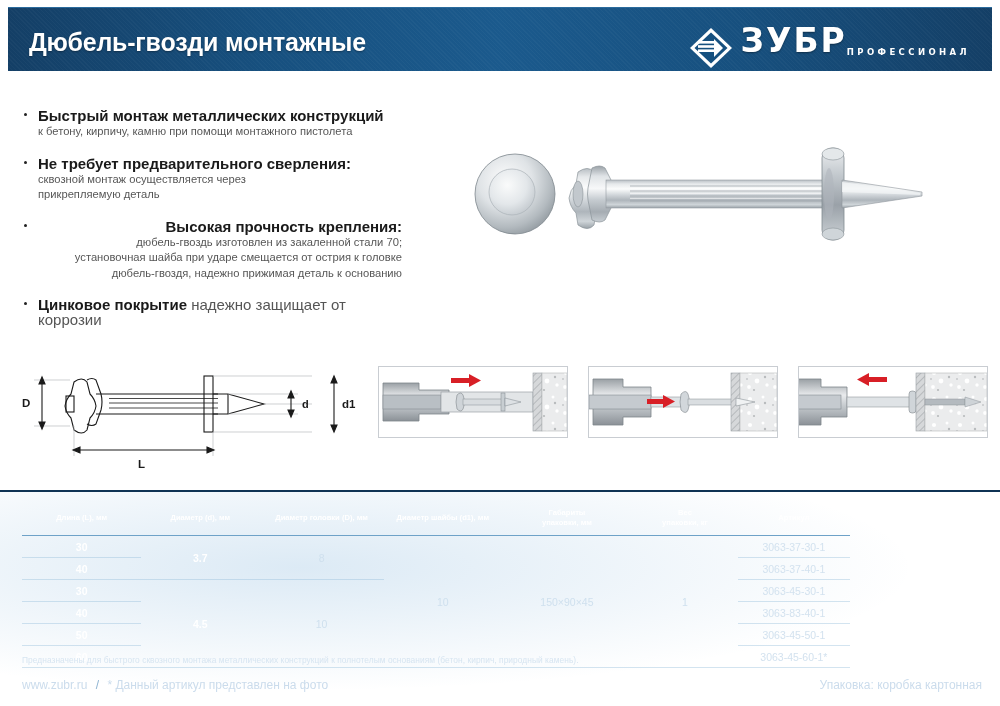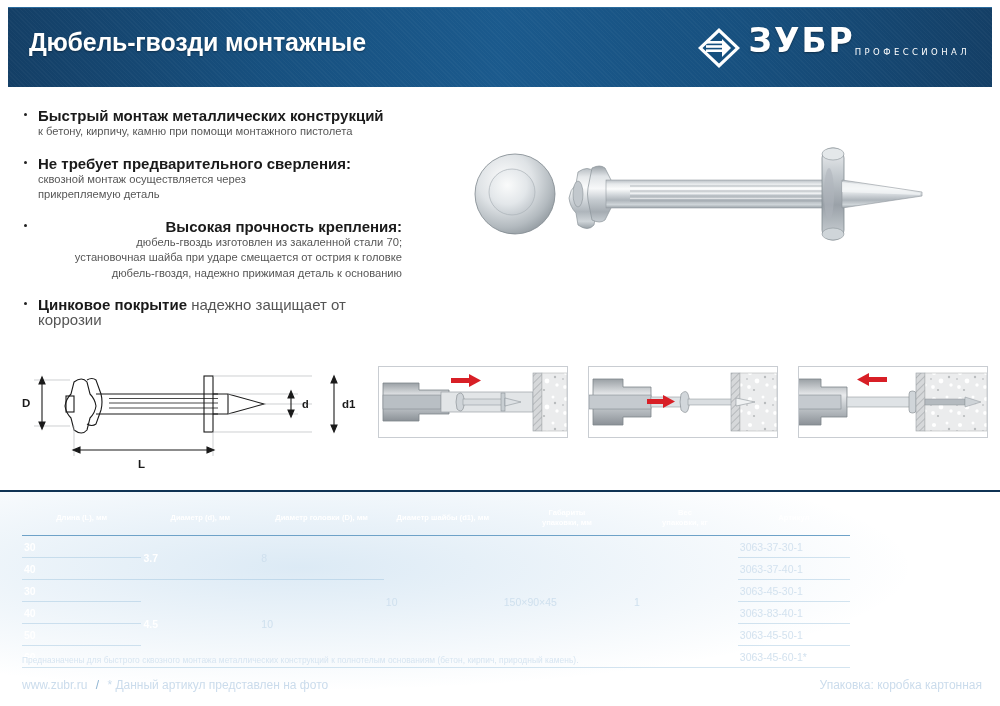--- a/index.html
+++ b/index.html
@@ -8,21 +8,21 @@
     width:1000px;height:706px;
     background:#ffffff;
     font-family:"Liberation Sans","DejaVu Sans",sans-serif;
     overflow:hidden;
     position:relative;
   }
   .page{position:relative;width:1000px;height:706px;background:#fff;overflow:hidden;}
 
   
   .header{
-    position:absolute;left:8px;top:7px;width:984px;height:80px;
+    position:absolute;left:8px;top:7px;width:984px;height:64px;
     background:
       repeating-linear-gradient(45deg, rgba(255,255,255,.028) 0 1px, rgba(0,0,0,0) 1px 3px),
       linear-gradient(90deg,#143f66 0%,#17507f 26%,#1b5a8d 50%,#17507f 74%,#143f66 100%);
     border-top:1px solid #2a6b9d;
     box-sizing:border-box;
   }
   .header-title{
     position:absolute;left:21px;top:20px;
     color:#ffffff;font-size:25px;font-weight:bold;letter-spacing:-0.2px;
     text-shadow:0 1px 2px rgba(0,0,0,.35);
@@ -32,21 +32,21 @@
   .logo{position:absolute;right:22px;top:17px;height:48px;display:flex;align-items:flex-start;}
   .logo-mark{width:46px;height:44px;margin-right:7px;margin-top:1px;}
   .logo-txt{display:flex;flex-direction:row;align-items:flex-end;}
   .logo-word{
     color:#fff;font-size:33px;font-weight:bold;line-height:32px;
     letter-spacing:2px;font-family:"DejaVu Sans",sans-serif;
     text-shadow:0 1px 2px rgba(0,0,0,.4);
   }
   .logo-sub{
     color:#fff;font-size:8.5px;letter-spacing:3.4px;margin-top:4px;
-    font-family:"DejaVu Sans",sans-serif;font-weight:normal;
+    font-family:"DejaVu Sans",sans-serif;font-weight:bold;
   }
 
   
   .features{position:absolute;left:22px;top:108px;width:380px;}
   .feat{position:relative;margin-bottom:14px;padding-left:16px;}
   .feat .dot{
     position:absolute;left:2px;top:5px;width:3px;height:3px;border-radius:50%;
     background:#222;
   }
   .feat-h{font-size:15px;font-weight:bold;color:#1a1a1a;line-height:15px;}
@@ -81,21 +81,21 @@
   }
   table.spec{
     position:absolute;left:22px;top:12px;width:828px;
     border-collapse:collapse;color:#ffffff;
   }
   table.spec th{
     font-size:7.6px;font-weight:bold;color:#ffffff;padding:4px 2px 7px;
     border-bottom:1.5px solid #6ea2c8;line-height:10px;text-align:center;
   }
   table.spec td{
-    font-size:10.5px;text-align:left;padding:3.5px 2px;height:14px;
+    font-size:10.5px;text-align:center;padding:3.5px 2px;height:14px;
     border-bottom:1px solid rgba(150,190,220,.42);
   }
   td.len{font-weight:bold;color:#ffffff;font-size:11px;width:120px;}
   td.dia{font-weight:bold;color:#ffffff;font-size:11px;width:118px;}
   td.headd{color:#cfe0ee;width:125px;}
   td.wash{color:#cfe0ee;width:118px;}
   td.gab{color:#cfe0ee;width:130px;}
   td.wt{color:#cfe0ee;width:105px;}
   td.art{color:#d3e2ef;font-size:10px;width:112px;}
   td.nb{border-bottom:none;}

